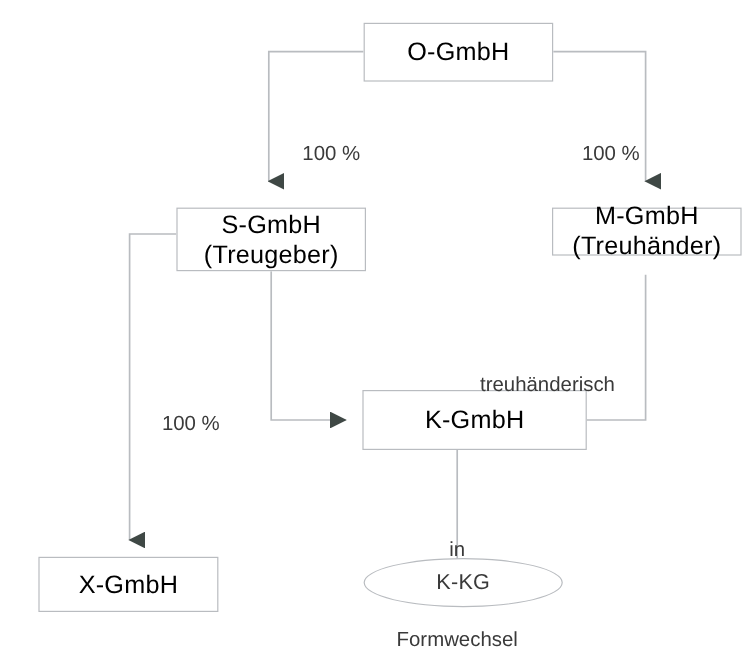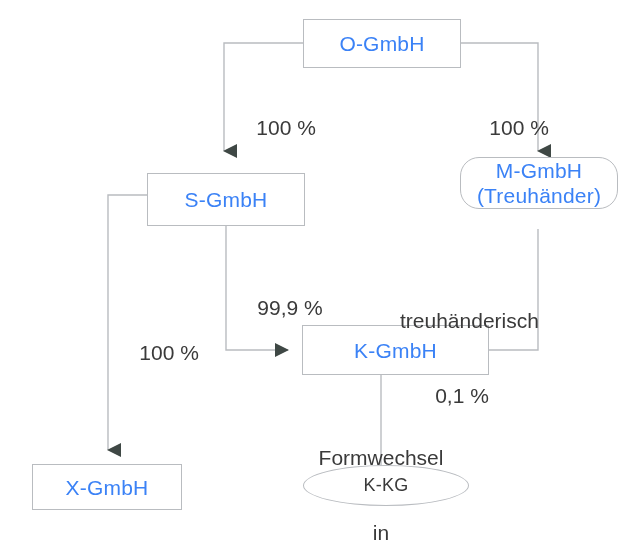--- a/index.html
+++ b/index.html
@@ -20,21 +20,21 @@
     left: 0;
     top: 0;
     width: 630px;
     height: 556px;
   }
   .node {
     position: absolute;
     box-sizing: border-box;
     border: 1px solid #b9bcc0;
     background: #ffffff;
-    color: #3b82f6;
+    color: #000000;
     display: flex;
     flex-direction: column;
     justify-content: center;
     text-align: center;
     font-size: 21px;
     line-height: 25px;
     letter-spacing: 0.2px;
   }
   .node .ln2 { display: block; }
   .ellipse-node {
@@ -46,21 +46,21 @@
     color: #3a3a3a;
     display: flex;
     align-items: center;
     justify-content: center;
     font-size: 18px;
     letter-spacing: 0.2px;
   }
   .edge-label {
     position: absolute;
     color: #3a3a3a;
-    font-size: 21px;
+    font-size: 17px;
     line-height: 25px;
     white-space: pre;
   }
   .lbl-center { text-align: center; }
   .lbl-left { text-align: left; }
 </style>
 </head>
 <body>
 
 <div id="canvas">
@@ -99,23 +99,24 @@
       <path d="M381,375 L381,466" fill="none" stroke="#b9bcc0" stroke-width="1.4"></path>
     </g>
   </svg>
 
   <div class="node" style="left:303px; top:19px; width:158px; height:49px;">
     <span>O-GmbH</span>
   </div>
 
   <div class="node" style="left:147px; top:173px; width:158px; height:53px;">
     <span>S-GmbH</span>
+    <span class="ln2">(Treugeber)</span>
   </div>
 
-  <div class="node" style="left:460px; top:157px; width:158px; height:52px;border-radius:19px;">
+  <div class="node" style="left:460px; top:173px; width:158px; height:40px;">
     <span>M-GmbH</span>
     <span class="ln2">(Treuhänder)</span>
   </div>
 
   <div class="node" style="left:302px; top:325px; width:187px; height:50px;">
     <span>K-GmbH</span>
   </div>
 
   <div class="node" style="left:32px; top:464px; width:150px; height:46px;">
     <span>X-GmbH</span>
@@ -126,31 +127,27 @@
   </div>
 
   <div class="edge-label lbl-left" style="left:233px; top:90px;">
     <span>100 %</span>
   </div>
 
   <div class="edge-label lbl-left" style="left:466px; top:90px;">
     <span>100 %</span>
   </div>
 
-  <div class="edge-label lbl-left" style="left:234px; top:270px;">
-    <span>99,9 %</span>
-  </div>
 
   <div class="edge-label lbl-left" style="left:400px; top:258px; width:124px;">
     <div>treuhänderisch</div>
-    <div class="lbl-center">0,1 %</div>
   </div>
 
   <div class="edge-label lbl-left" style="left:116px; top:315px;">
     <span>100 %</span>
   </div>
 
   <div class="edge-label lbl-center" style="left:291px; top:395px; width:180px;">
+    <div>in</div>
     <div>Formwechsel</div>
-    <div>in</div>
   </div>
 
 </div>
 
 </body></html>

